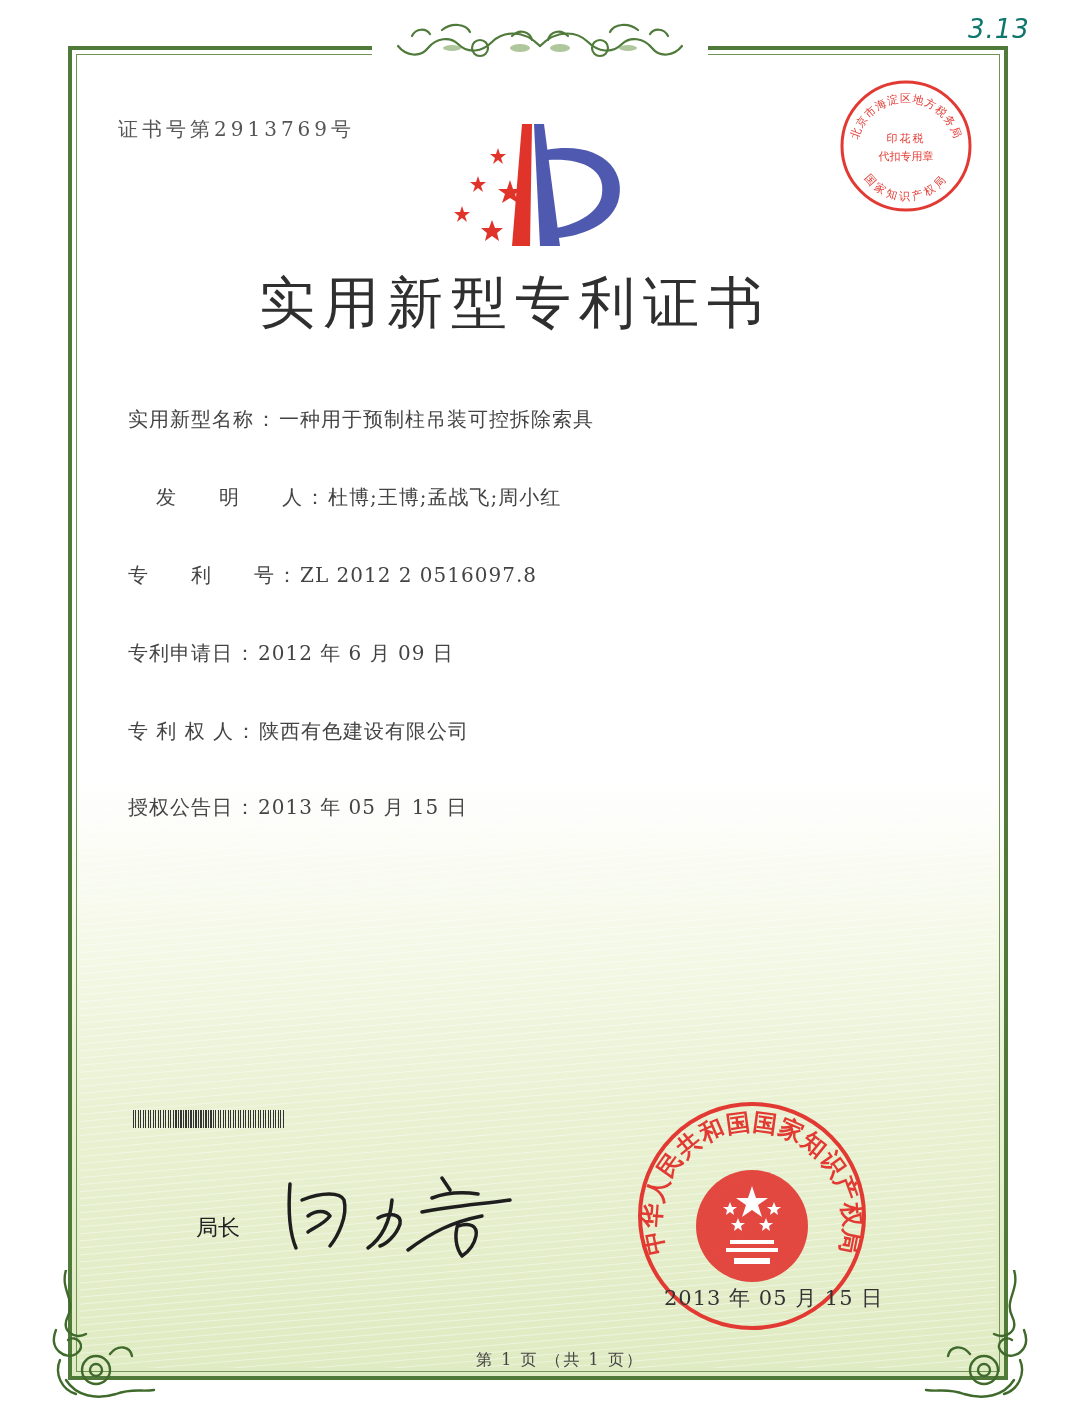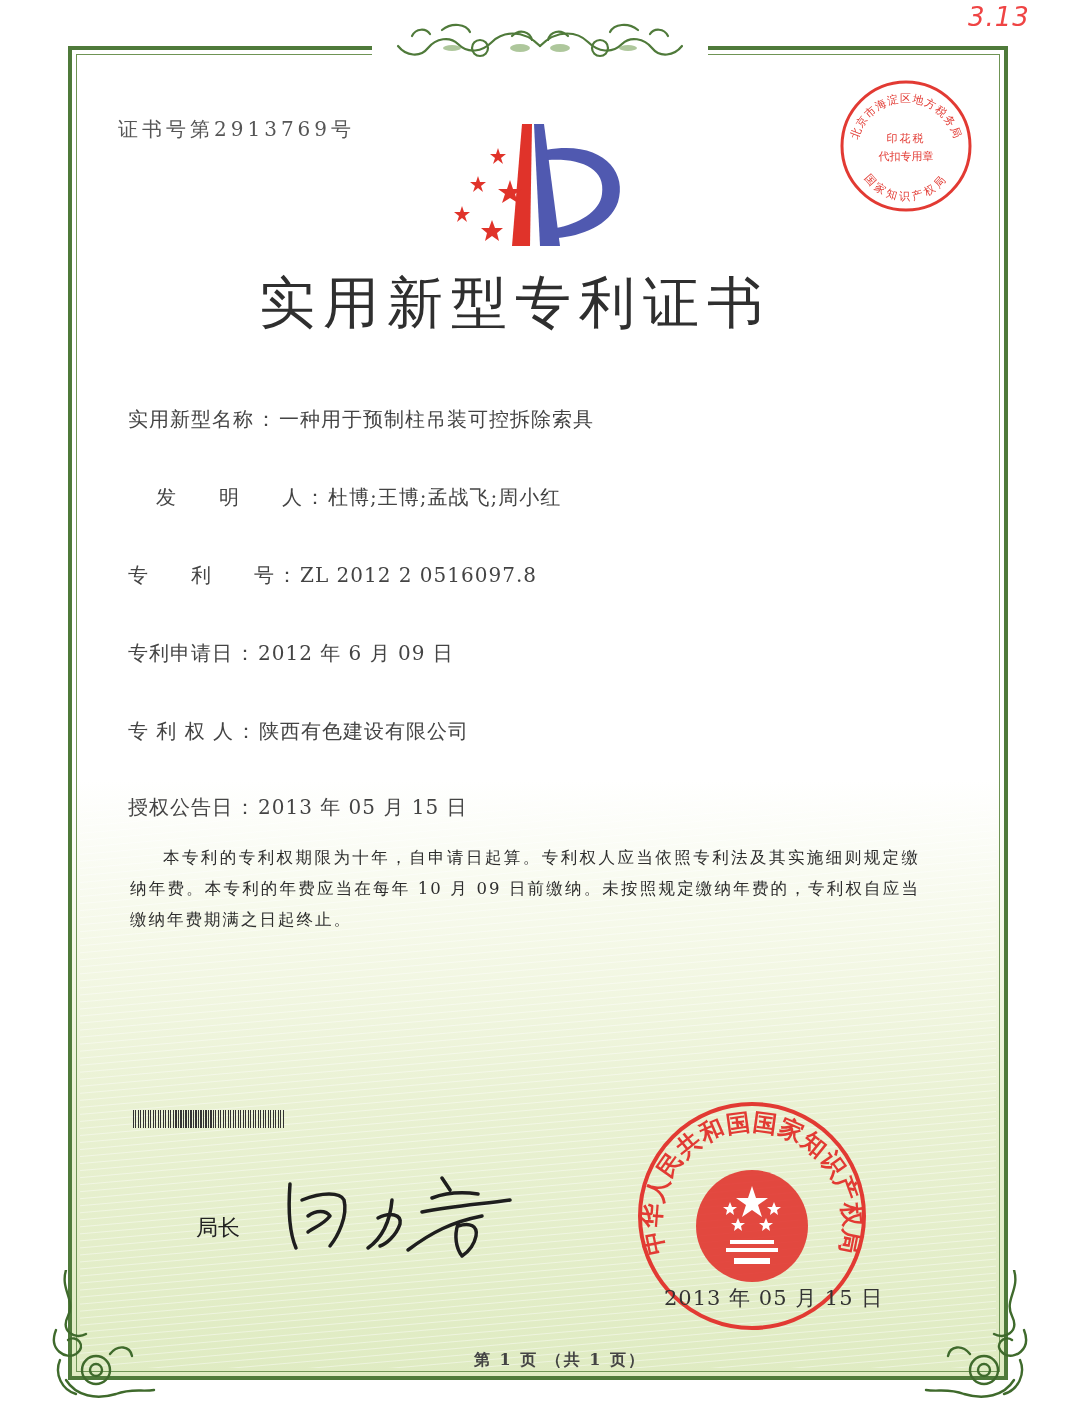--- a/index.html
+++ b/index.html
@@ -26,21 +26,21 @@
   .ornament-top {
     position: absolute; left: 372px; top: 18px; width: 336px; height: 50px;
     background: #ffffff;
   }
   .ornament-top svg, .corner svg { width: 100%; height: 100%; }
   .corner { position: absolute; width: 110px; height: 140px; }
   .corner.bl { left: 46px; top: 1270px; }
   .corner.br { left: 924px; top: 1270px; transform: scaleX(-1); }
 
   .handwritten {
-    position: absolute; left: 968px; top: 2px; font-size: 26px; color: #ef4444;
+    position: absolute; left: 968px; top: 14px; font-size: 26px; color: #0f766e;
     font-family: "DejaVu Sans", sans-serif; font-style: italic; letter-spacing: 1px; text-align: center;
   }
   .cert-no {
     position: absolute; left: 118px; top: 116px; font-size: 20px; letter-spacing: 4px; color: #555;
   }
   .logo { position: absolute; left: 450px; top: 120px; width: 190px; height: 130px; }
   .title {
     position: absolute; left: 0; width: 980px; top: 266px; text-align: center;
     font-size: 56px; letter-spacing: 8px; color: #2f2f2f; font-weight: normal;
     padding-left: 50px; box-sizing: border-box;
@@ -62,21 +62,21 @@
     font-family: "DejaVu Sans", sans-serif;
   }
   .signature { position: absolute; left: 282px; top: 1170px; width: 240px; height: 90px; }
   .stamp-main { position: absolute; left: 634px; top: 1098px; width: 236px; height: 236px; }
   .stamp-tax { position: absolute; left: 836px; top: 76px; width: 140px; height: 140px; }
   .issue-date {
     position: absolute; left: 664px; top: 1284px; font-size: 21px; color: #333; letter-spacing: 1px;
   }
   .page-footer {
     position: absolute; left: 0; width: 1080px; top: 1350px; text-align: center;
-    font-size: 16px; color: #444; letter-spacing: 2px; padding-left: 40px; box-sizing: border-box; font-weight: bold;
+    font-size: 16px; color: #444; letter-spacing: 2px; padding-left: 40px; box-sizing: border-box;
   }
 </style>
 </head>
 <body>
 
 <div class="frame">
   <div class="guilloche"></div>
 </div>
 
 <div class="ornament-top">
@@ -181,21 +181,20 @@
   <span class="label">专利申请日</span><span class="sep">：</span><span>2012 年 6 月 09 日</span>
 </div>
 <div class="field" style="top:718px;">
   <span class="label">专 利 权 人</span><span class="sep">：</span><span>陕西有色建设有限公司</span>
 </div>
 <div class="field" style="top:794px;">
   <span class="label">授权公告日</span><span class="sep">：</span><span>2013 年 05 月 15 日</span>
 </div>
 
 <div class="notice" style="top:842px;">
-  <p>本专利的专利权期限为十年，自申请日起算。专利权人应当依照专利法及其实施细则规定缴纳年费。本专利的年费应当在每年 10 月 09 日前缴纳。未按照规定缴纳年费的，专利权自应当缴纳年费期满之日起终止。</p>
 </div>
 
 <div class="barcode"></div>
 
 <div class="director-label">局长</div>
 
 <div class="signature">
   <svg viewBox="0 0 240 90">
     <g fill="none" stroke="#1e1e1e" stroke-width="3.5" stroke-linecap="round" stroke-linejoin="round">
       <path d="M8 14 C6 40 8 64 14 78"></path>

